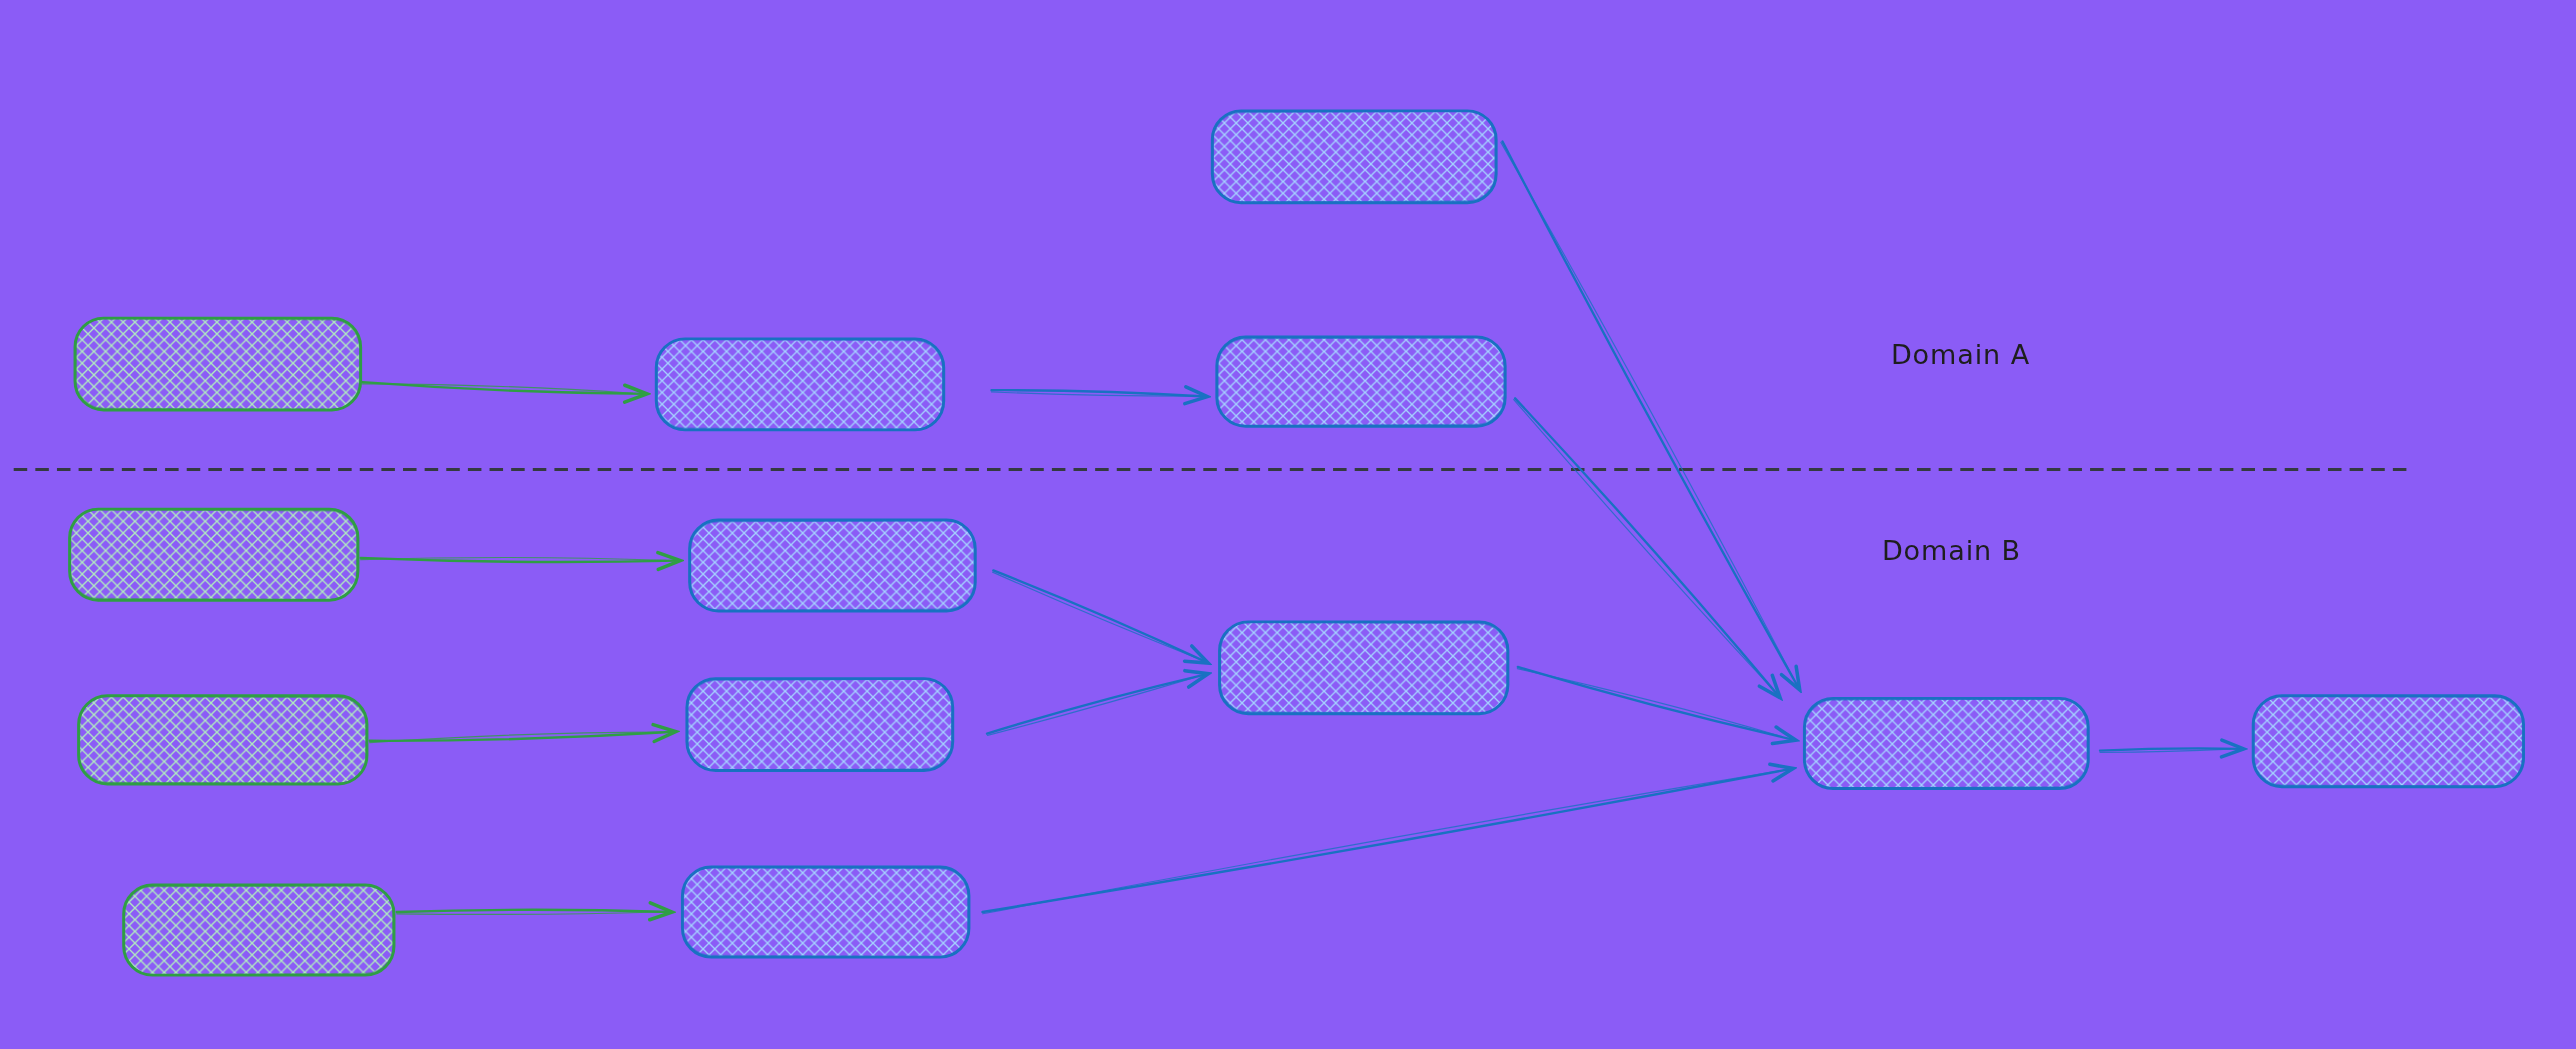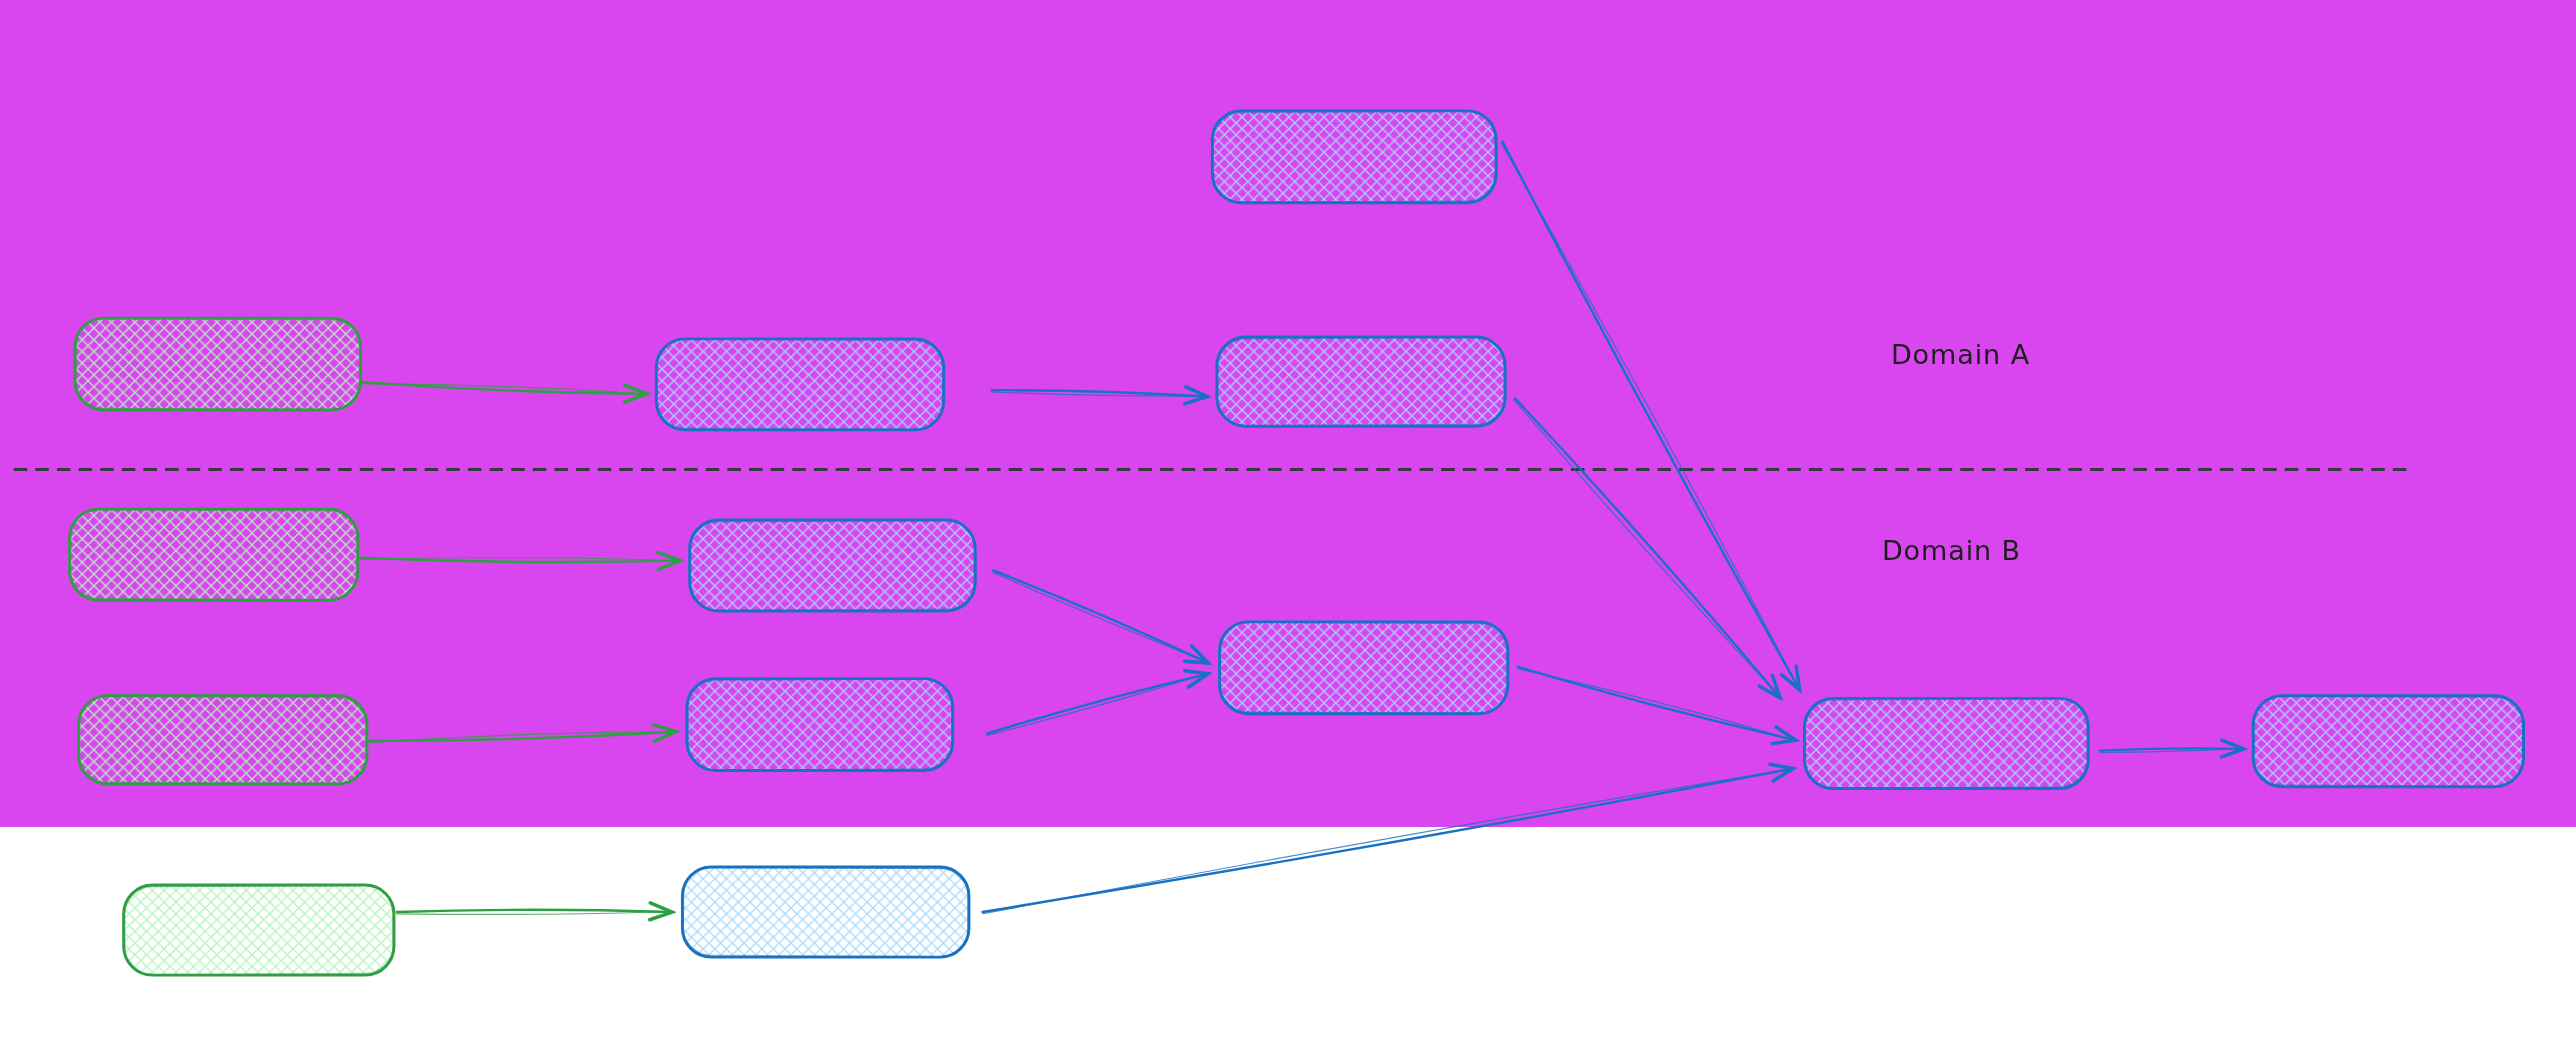--- a/index.html
+++ b/index.html
@@ -7,22 +7,22 @@
     padding: 0;
     background: #ffffff;
     width: 2576px;
     height: 1049px;
     overflow: hidden;
     font-family: "DejaVu Sans", sans-serif;
   }
   #diagram-root {
     position: relative;
     width: 2576px;
-    height: 827px;
-    background: #d946ef;
+    height: 1049px;
+    background: #8b5cf6;
   }
   svg#canvas {
     display: block;
     width: 2576px;
     height: 1049px;
   }
   .domain-label {
     font-family: "DejaVu Sans", sans-serif;
     font-size: 30px;
     letter-spacing: 1px;

